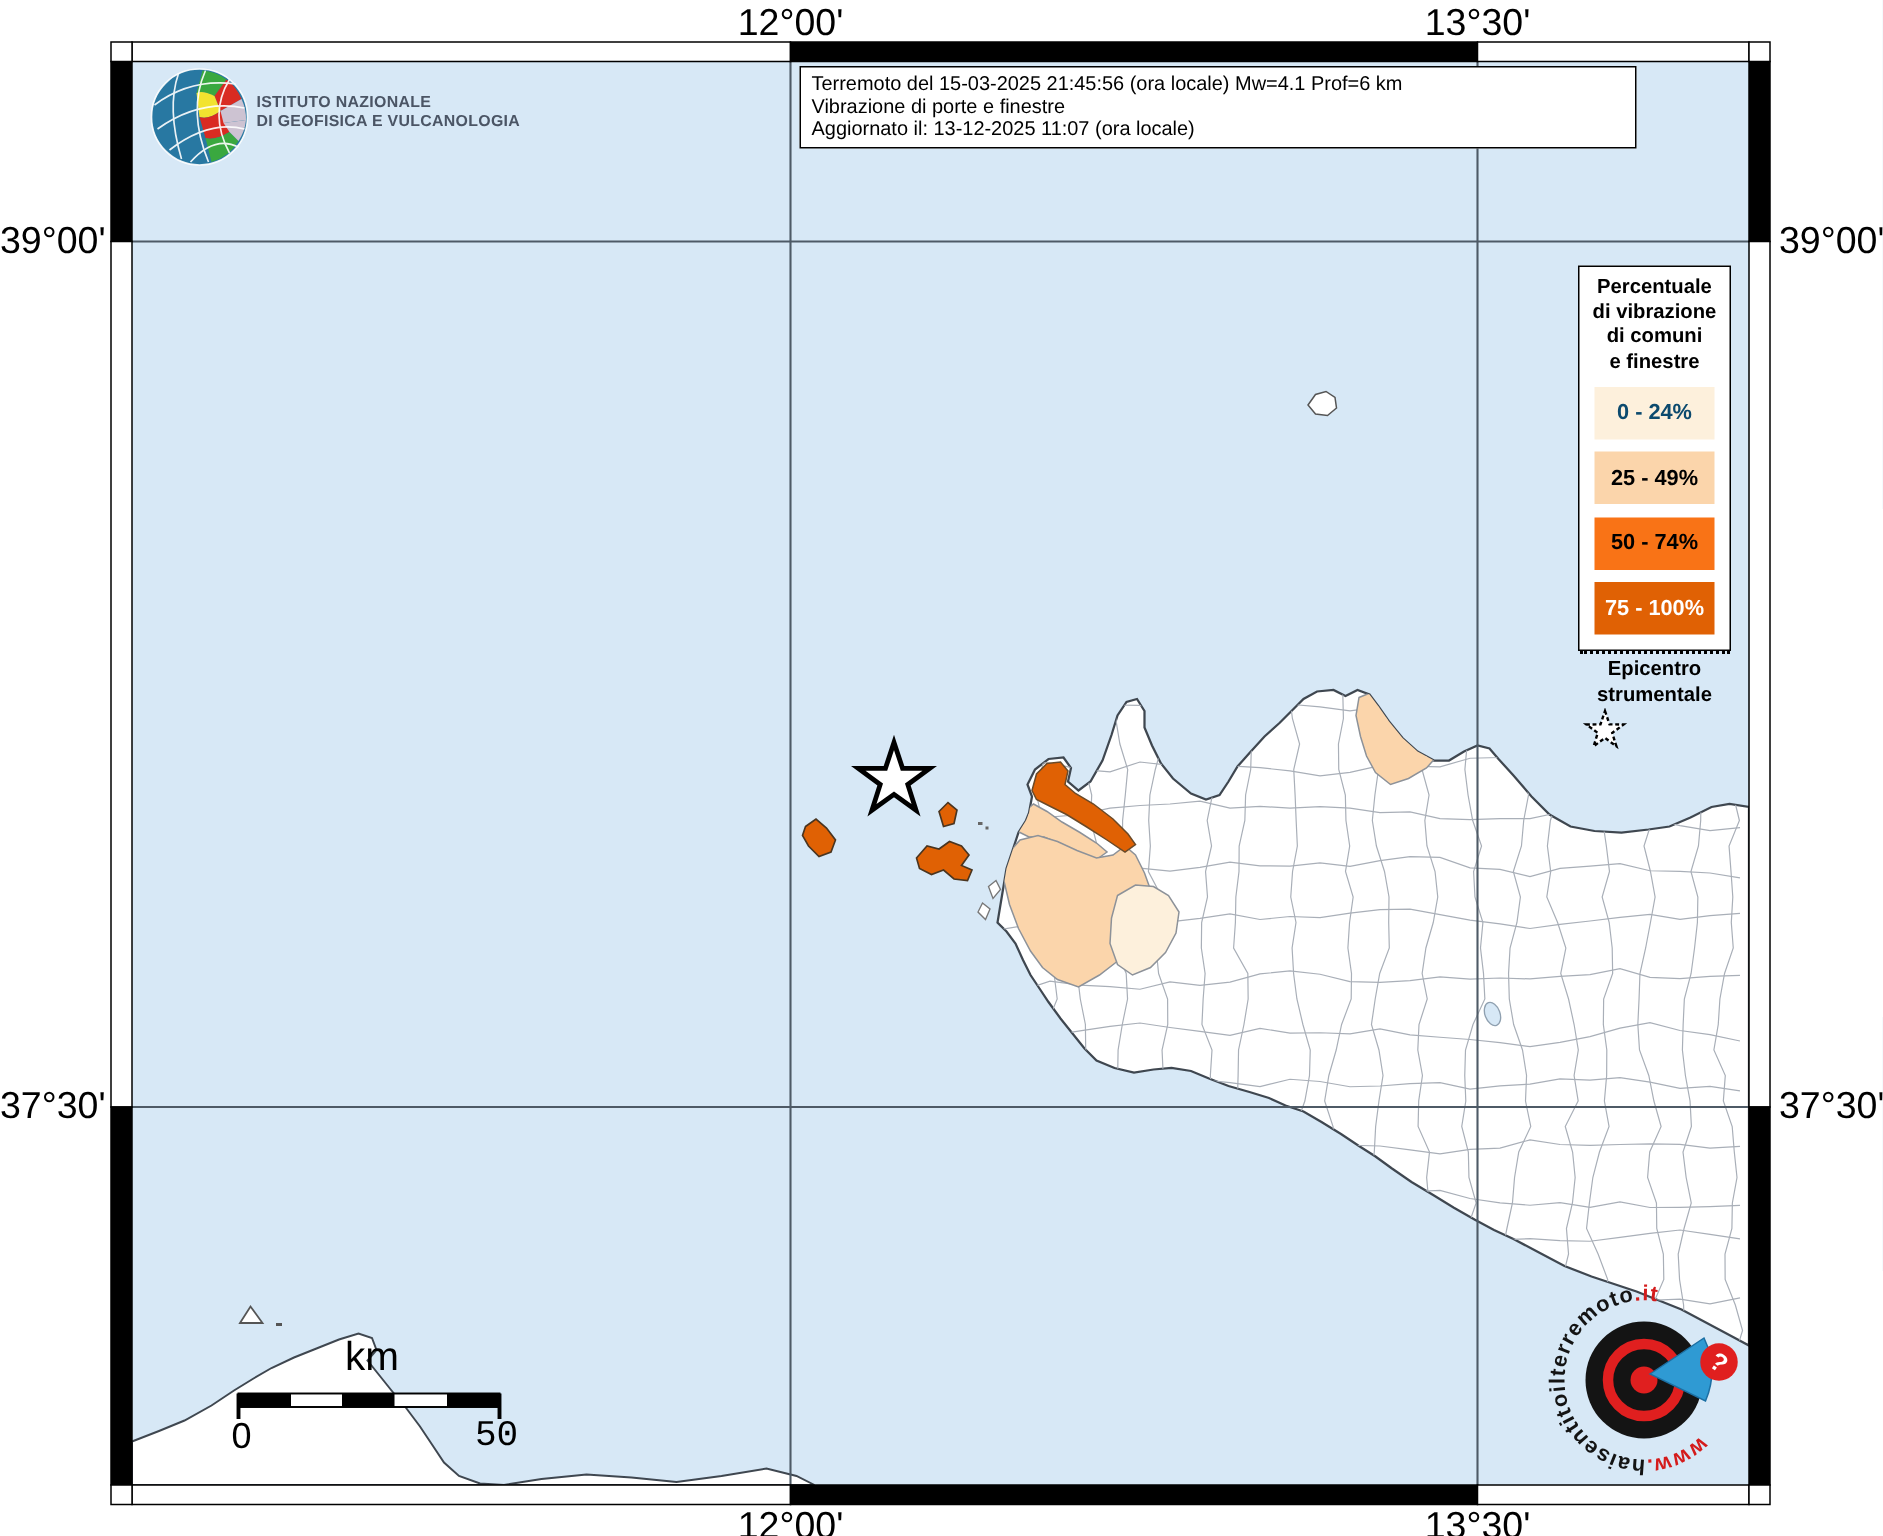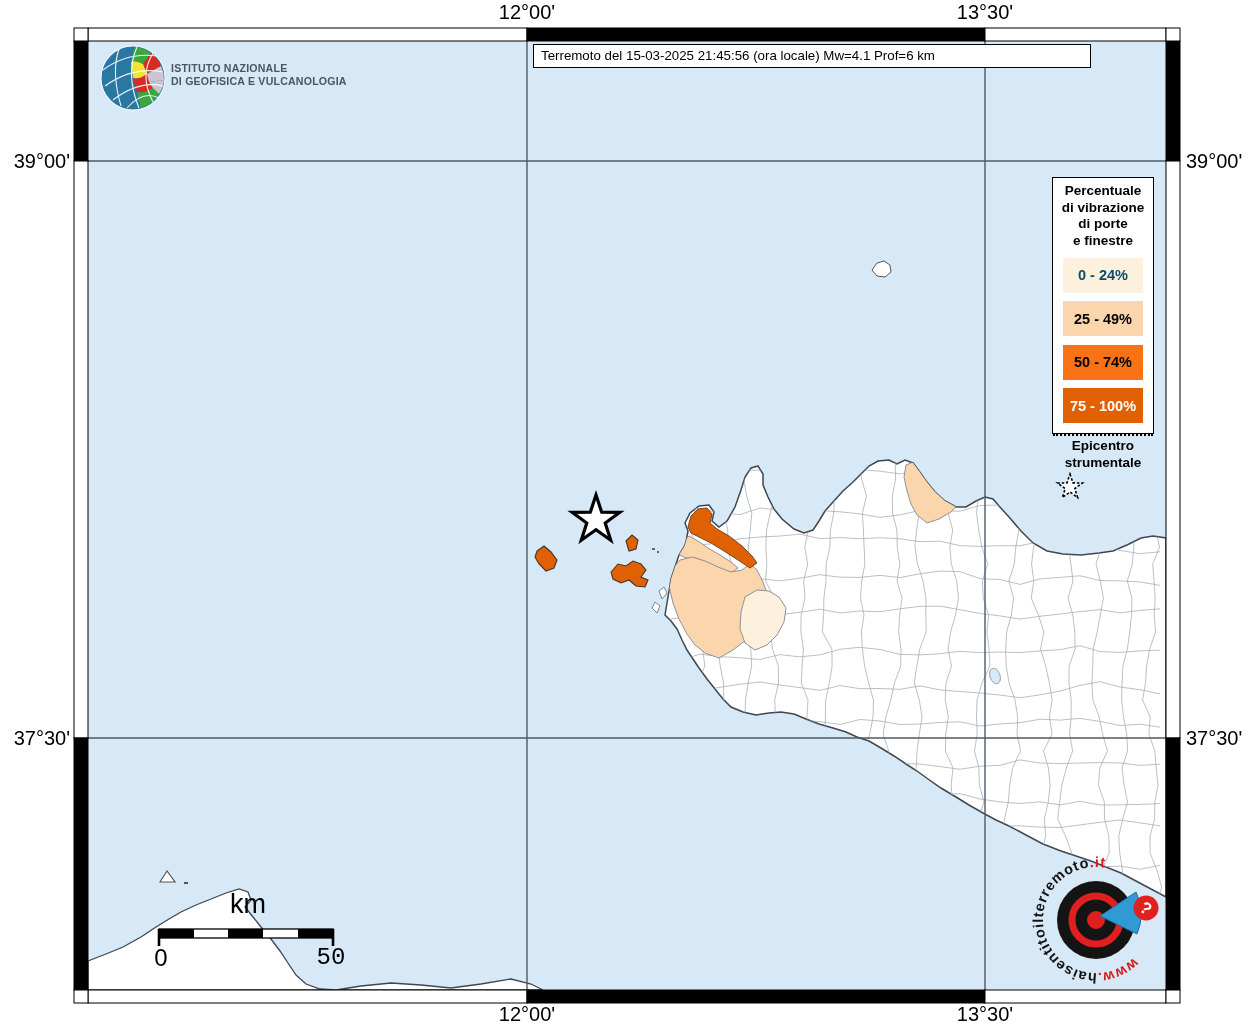--- a/index.html
+++ b/index.html
@@ -1,19 +1,19 @@
 <!DOCTYPE html>
 <html><head>
 <meta charset="utf-8">
 <style>
   html,body{margin:0;padding:0;background:#fff;}
   body{width:1255px;height:1024px;position:relative;font-family:"Liberation Sans",sans-serif;overflow:hidden;}
   .abs{position:absolute;}
   svg{display:block;}
-  .axis-label{position:absolute;font-size:20px;color:#000;white-space:nowrap;}
+  .axis-label{position:absolute;font-size:25px;color:#000;white-space:nowrap;}
   .axis-center{transform:translateX(-50%);}
   .axis-vcenter{transform:translateY(-50%);}
   .info-box{position:absolute;left:533px;top:44px;width:558px;background:#fff;border:1px solid #000;
             padding:3px 7px 4px 7px;font-size:13.3px;line-height:15.2px;color:#000;box-sizing:border-box;}
   .legend-box{position:absolute;left:1052px;top:177px;width:102px;height:257px;background:#fff;border:1px solid #000;
               box-sizing:border-box;text-align:center;color:#000;}
   .legend-title{font-size:13.5px;font-weight:bold;line-height:16.5px;}
   .legend-title-wrap{margin-top:5px;}
   .swatch{width:80px;height:35px;margin:8.5px auto 0 auto;display:flex;align-items:center;justify-content:center;
           font-size:14.5px;font-weight:bold;}
@@ -185,27 +185,29 @@
 <div class="axis-label axis-vcenter" style="left:1186px;top:161px;">39°00'</div>
 <div class="axis-label axis-vcenter" style="left:1186px;top:738px;">37°30'</div>
 
 <div class="ingv-text">
   <div>ISTITUTO NAZIONALE</div>
   <div>DI GEOFISICA E VULCANOLOGIA</div>
 </div>
 
 <div class="info-box">
   <div>Terremoto del 15-03-2025 21:45:56 (ora locale) Mw=4.1 Prof=6 km</div>
+  <div>Vibrazione di porte e finestre</div>
+  <div>Aggiornato il: 13-12-2025 11:07 (ora locale)</div>
 </div>
 
 <div class="legend-box">
   <div class="legend-title-wrap">
     <div class="legend-title">Percentuale</div>
     <div class="legend-title">di vibrazione</div>
-    <div class="legend-title">di porte</div>
+    <div class="legend-title">di comuni</div>
     <div class="legend-title">e finestre</div>
   </div>
   <div class="swatch" style="background-color: rgb(253, 240, 220); color: #0c4a6e;">0 - 24%</div>
   <div class="swatch" style="background-color: rgb(251, 213, 171); color: rgb(0, 0, 0);">25 - 49%</div>
   <div class="swatch" style="background-color: #f97316; color: rgb(0, 0, 0);">50 - 74%</div>
   <div class="swatch" style="background-color: rgb(224, 97, 4); color: #ffffff;">75 - 100%</div>
   <div class="legend-divider"></div>
   <div class="legend-epi">
     <div>Epicentro</div>
     <div>strumentale</div>

